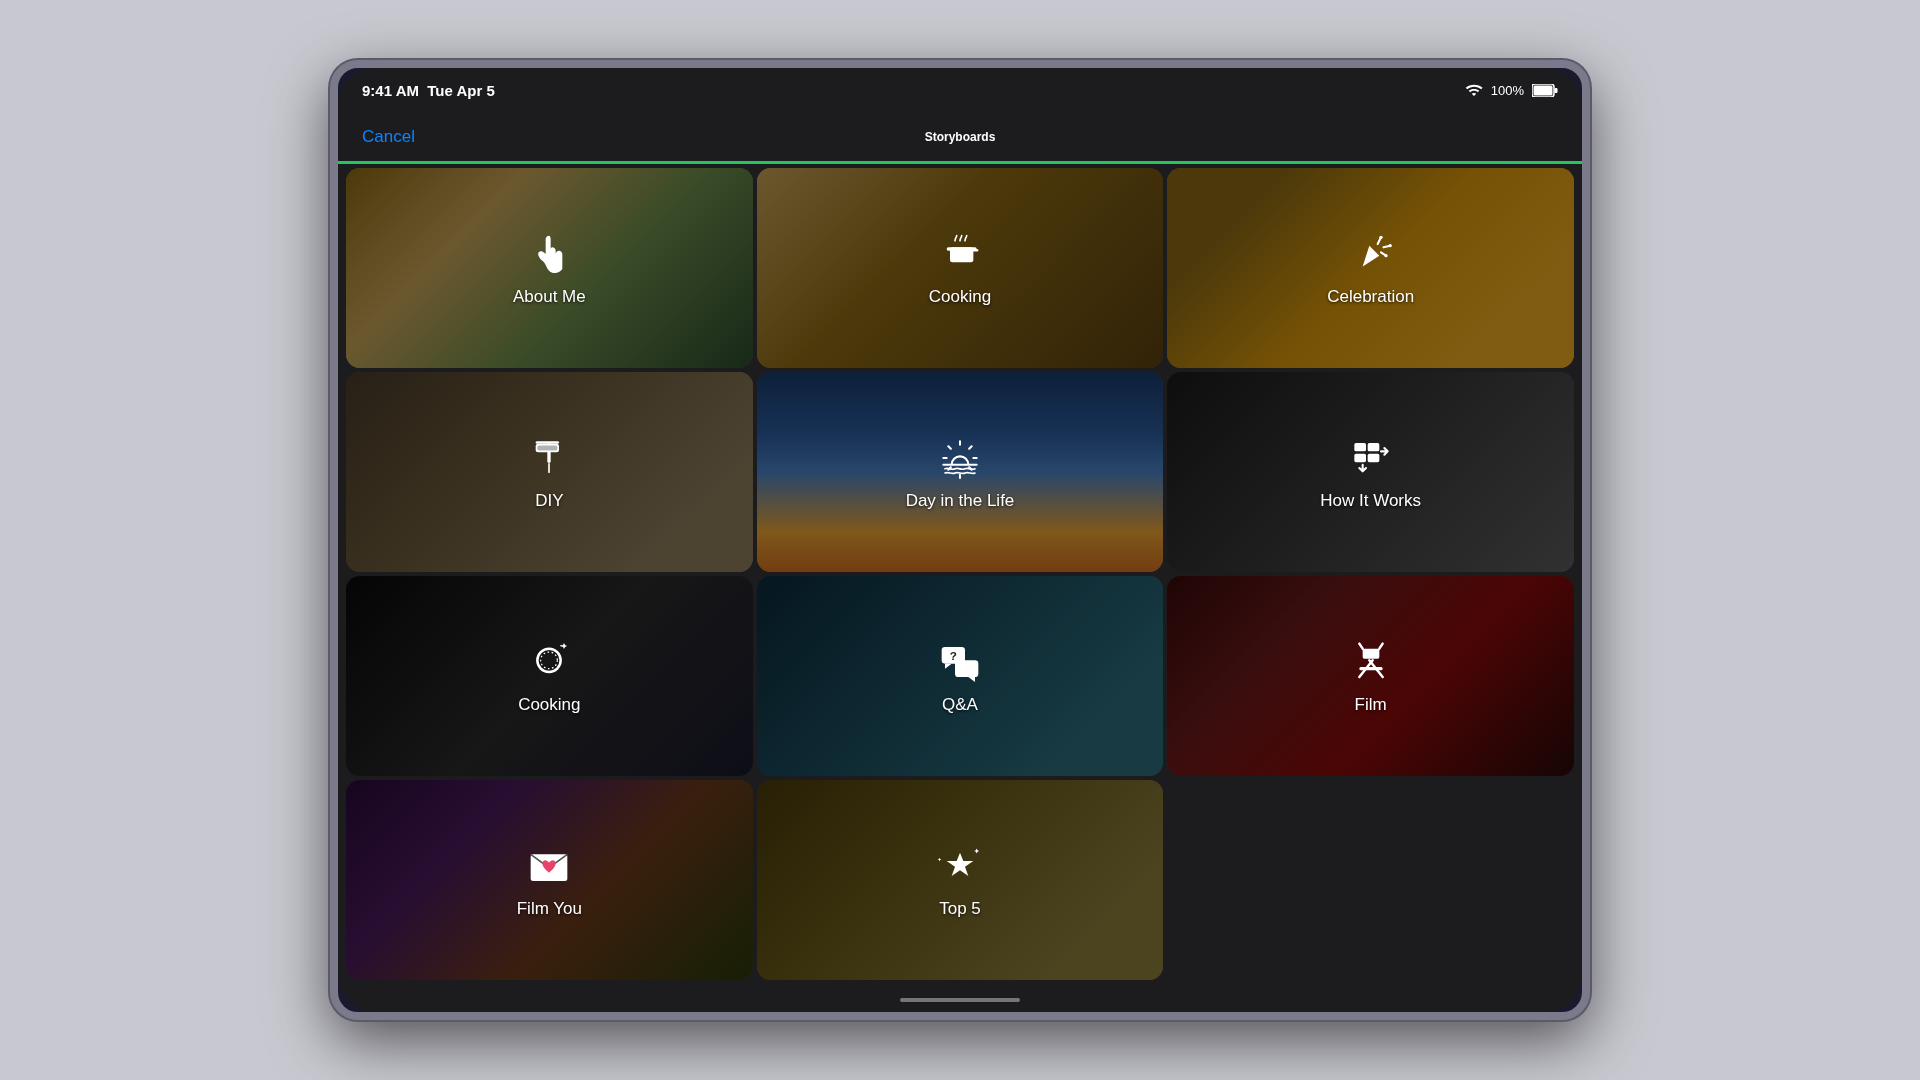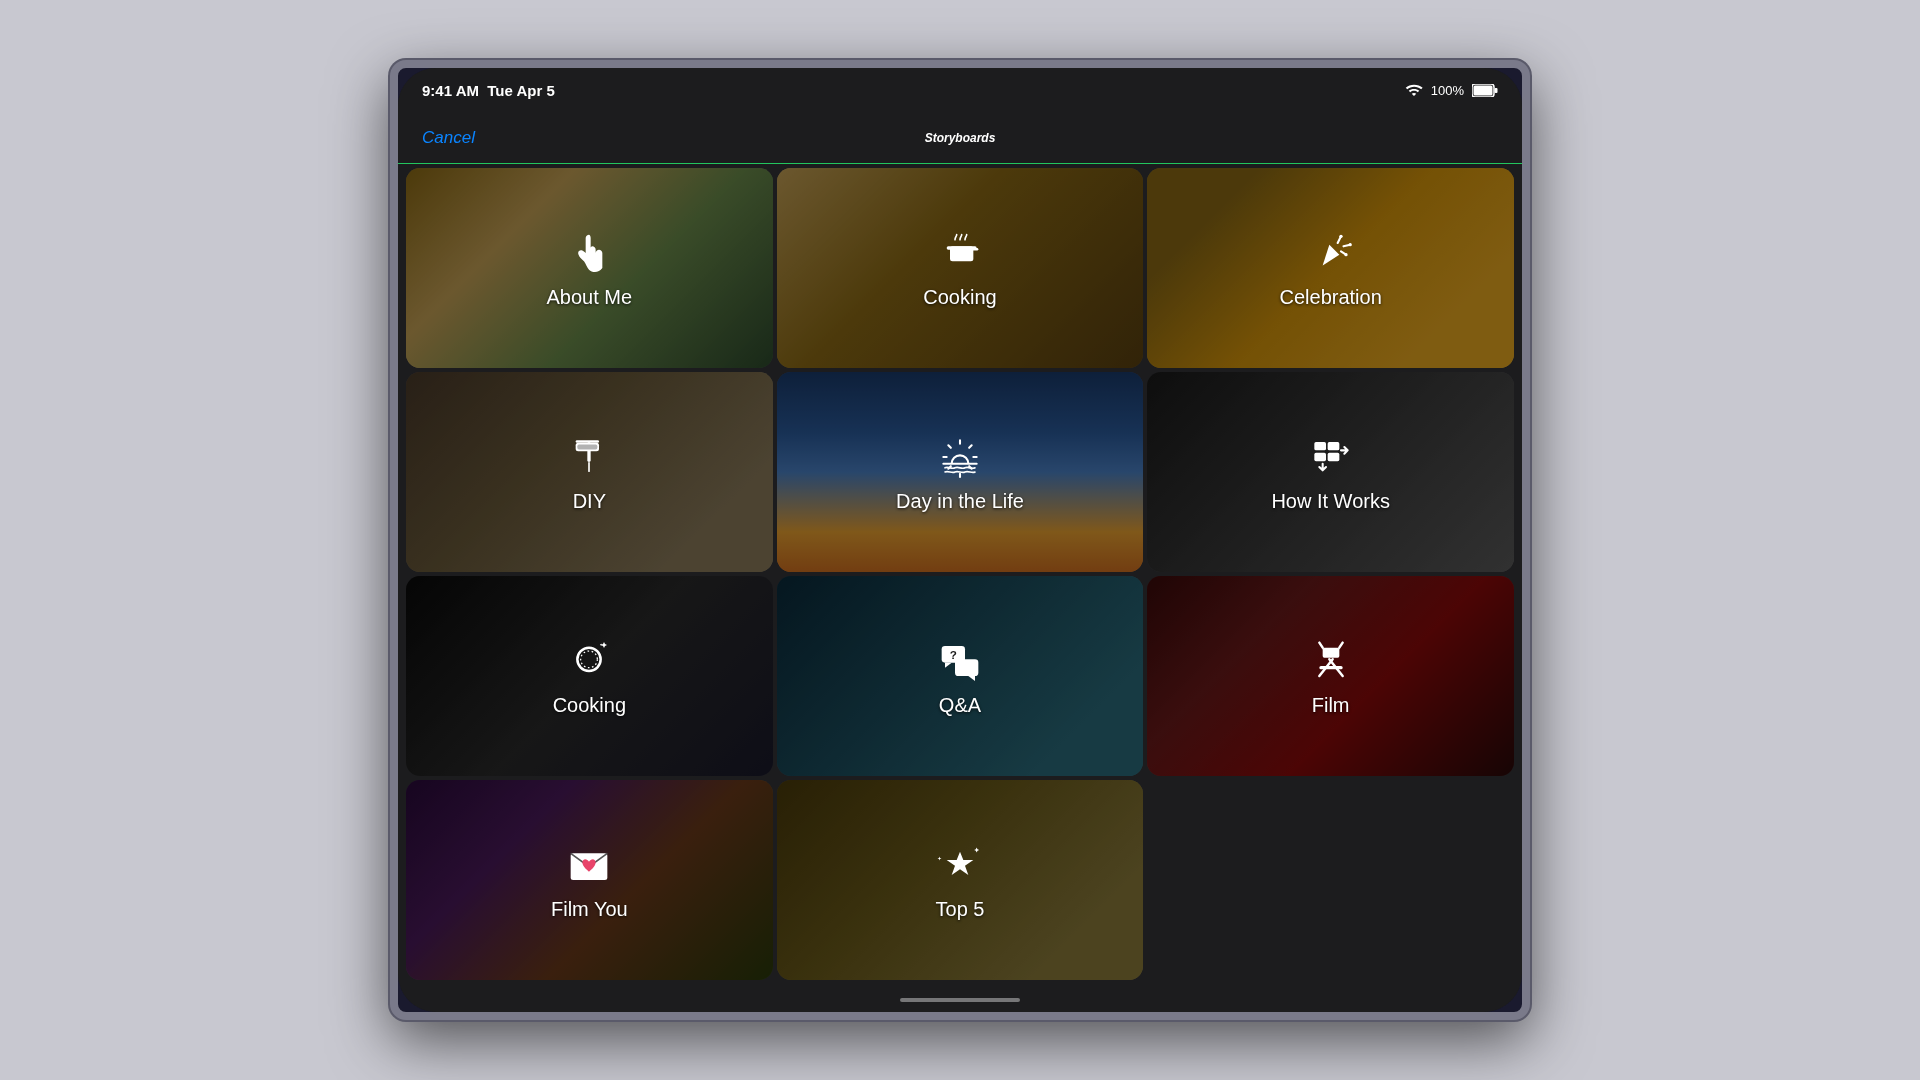--- a/index.html
+++ b/index.html
@@ -7,24 +7,24 @@
       background: #c8c8d0;
       display: flex;
       justify-content: center;
       align-items: center;
       width: 1920px;
       height: 1080px;
       font-family: -apple-system, 'SF Pro Display', 'Helvetica Neue', Arial, sans-serif;
     }
 
     .device-frame {
-      width: 1140px;
+      width: 1260px;
       height: 960px;
       background: #1a1a2e;
-      border-radius: 16px;
+      border-radius: 28px;
       border: 8px solid #7a7a8a;
       position: relative;
       overflow: hidden;
       box-shadow: 0 0 0 2px #5a5a6a, 0 20px 60px rgba(0,0,0,0.6);
     }
 
     .device-inner {
       width: 100%;
       height: 100%;
       background: #1c1c1e;
@@ -63,22 +63,21 @@
 
     
     .nav-bar {
       height: 52px;
       background: #1c1c1e;
       display: flex;
       align-items: center;
       justify-content: center;
       position: relative;
       flex-shrink: 0;
-      border-bottom: 1px solid #22c55e;
-      font-style: italic;
+      border-bottom: 3px solid #22c55e;
     }
     .nav-cancel {
       position: absolute;
       left: 24px;
       color: #0a84ff;
       font-size: 17px;
       cursor: pointer;
     }
     .nav-title {
       color: #ffffff;
@@ -127,21 +126,21 @@
       z-index: 2;
       display: flex;
       flex-direction: column;
       align-items: center;
       justify-content: center;
       gap: 8px;
     }
 
     .grid-item-label {
       color: #ffffff;
-      font-size: 20px;
+      font-size: 17px;
       font-weight: 500;
       text-align: center;
       text-shadow: 0 1px 3px rgba(0,0,0,0.8);
     }
 
     
     .bg-about-me {
       background: linear-gradient(135deg, #8B6914 0%, #c4a055 30%, #6a8a4a 60%, #2d4a2d 100%);
     }
     .bg-celebration {

